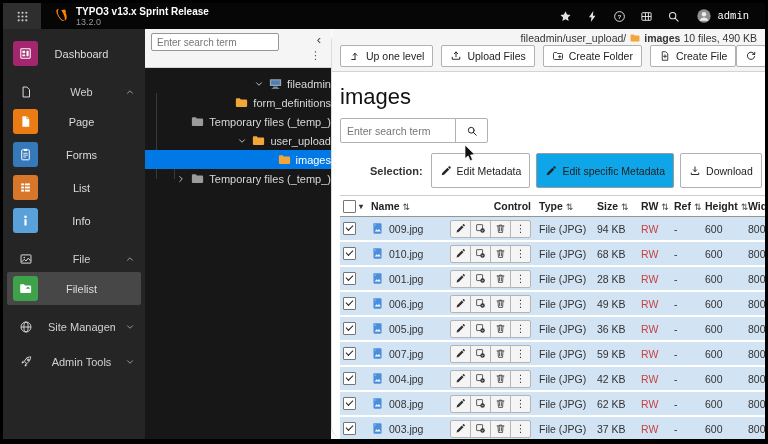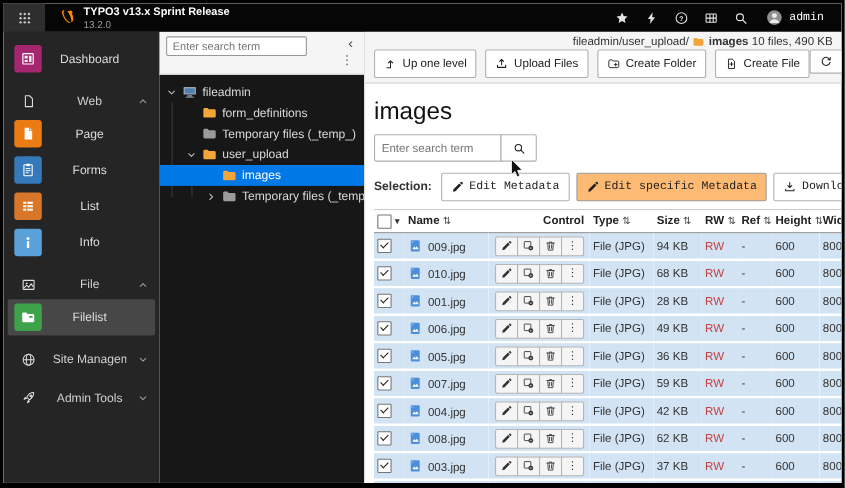--- a/index.html
+++ b/index.html
@@ -41,52 +41,52 @@
   
   .treecol{width:186px;background:#171717;flex:none;display:flex;flex-direction:column;}
   .tree-toolbar{background:#f5f5f5;height:39px;position:relative;padding:4px 6px;box-sizing:border-box;
                 border-bottom:1px solid #d4d4d4;flex:none;}
   .tree-search{width:128px;height:18px;border:1px solid #979797;border-radius:2px;font-size:10px;
                padding:0 5px;color:#333;background:#fff;box-sizing:border-box;font-family:inherit;}
   .tree-collapse{position:absolute;right:10px;top:5px;color:#444;font-size:13px;line-height:12px;cursor:pointer;}
   .tree-kebab{position:absolute;right:10px;top:21px;color:#555;font-size:11px;line-height:11px;cursor:pointer;}
   .tree{position:relative;flex:1;padding-top:6px;overflow:hidden;}
   .guide{position:absolute;width:1px;background:#3a3a3a;}
-  .tree-row{height:19px;display:flex;align-items:center;gap:4px;color:#d8d8d8;cursor:pointer;position:relative;}
+  .tree-row{height:19px;display:flex;align-items:center;gap:4px;color:#d8d8d8;cursor:pointer;position:relative;justify-content:flex-end;}
   .expander{width:10px;height:10px;color:#bdbdbd;visibility:hidden;flex:none;}
   .exp-open .expander{visibility:visible;}
   .exp-closed .expander{visibility:visible;transform:rotate(-90deg);}
   .node-icon{width:15px;height:15px;flex:none;}
   .node-label{font-size:11px;white-space:nowrap;}
   .tree-row.selected{background:#0078e6;color:#fff;}
   
-  .content{flex:1;display:flex;flex-direction:column;background:#fff;border-left:1px solid #dcdcdc;min-width:0;}
+  .content{flex:1;display:flex;flex-direction:column;background:#fff;border-left:1px solid #dcdcdc;min-width:0;border-radius:13px;}
   .docheader{background:#f5f5f5;border-bottom:1px solid #d4d4d4;padding:2px 8px;flex:none;}
   .crumbrow{display:flex;justify-content:flex-end;align-items:center;gap:3px;font-size:10.5px;color:#333;height:13px;}
   .crumb-folder-ico{width:12px;height:12px;}
   .btnrow{display:flex;margin-top:1px;padding-bottom:2px;}
   .btnrow .left{display:flex;gap:8px;}
   .btnrow .right{margin-left:auto;display:flex;gap:6px;}
-  .btn{display:inline-flex;align-items:center;gap:5px;height:22px;padding:12px 8px;background:#fff;
+  .btn{display:inline-flex;align-items:center;gap:5px;height:22px;padding:0 8px;background:#fff;
        border:1px solid #b1b1b1;border-radius:2px;font-size:10.5px;color:#222;cursor:pointer;
        box-sizing:border-box;font-family:inherit;white-space:nowrap;}
   .btn svg{width:12px;height:12px;flex:none;}
   .btn.icon-only{width:30px;justify-content:center;padding:0;}
-  .btn.hovered{background:#fdba74;border-color:#9b9b9b;}
+  .btn.hovered{background:#0ea5e9;border-color:#9b9b9b;}
   .module-body{padding:4px 8px 0;flex:1;overflow:hidden;}
   h1{font-size:22px;font-weight:400;margin:8px 0 8px;color:#111;}
   .searchrow{display:flex;align-items:stretch;}
   .search-input{width:116px;height:25px;border:1px solid #b1b1b1;border-radius:2px 0 0 2px;padding:0 6px;
                 font-size:10.5px;color:#333;box-sizing:border-box;font-family:inherit;}
   .search-btn{width:33px;height:25px;margin-left:-1px;background:#fff;border:1px solid #b1b1b1;
               border-radius:0 2px 2px 0;display:flex;align-items:center;justify-content:center;cursor:pointer;}
   .search-btn svg{width:12px;height:12px;color:#222;}
   .selrow{display:flex;align-items:center;gap:6px;margin:10px 0 7px;}
-  .selrow .sel-label{font-weight:bold;font-size:11px;margin-right:2px;}
-  .selrow .btn{height:18px;font-family:Liberation Mono, monospace;}
+  .selrow .sel-label{font-weight:bold;font-size:11px;margin-right:2px;margin-left:30px;}
+  .selrow .btn{height:35px;}
   
   table{width:100%;border-collapse:collapse;table-layout:fixed;border-top:1px solid #ccc;border-bottom:1px solid #ccc;}
   thead th{font-weight:bold;font-size:10.5px;text-align:left;height:20px;border-bottom:1px solid #959595;
            padding:0 3px;color:#222;white-space:nowrap;}
   tbody td{background:#d2e3f4;height:23px;padding:0 3px;border-bottom:2px solid #fff;font-size:10.5px;
            color:#333;white-space:nowrap;overflow:hidden;}
   th.c-ctl,td.c-ctl{text-align:right;padding-right:5px;}
   .sort{font-size:9px;color:#444;margin-left:3px;font-weight:normal;}
   .hdr-caret{font-size:8px;color:#333;margin-left:3px;}
   .cb{display:inline-block;width:11px;height:11px;border:1px solid #767676;background:#fff;border-radius:1px;

